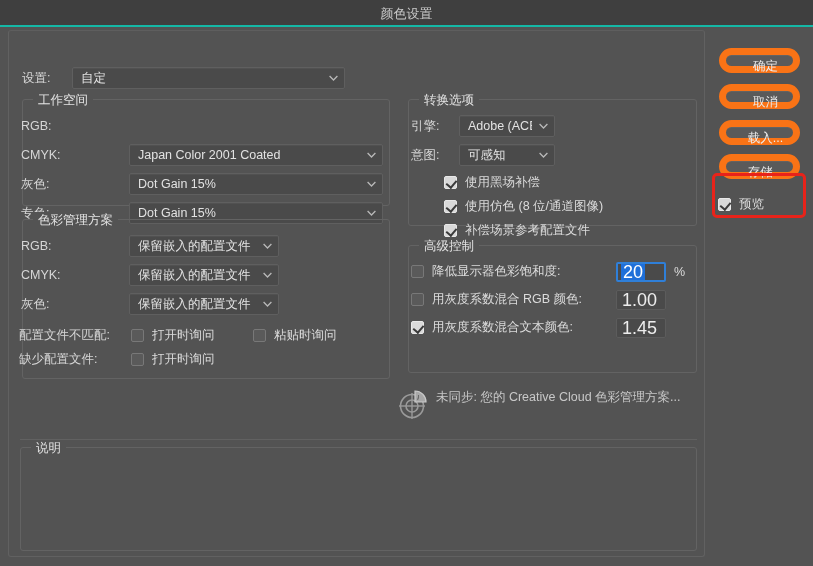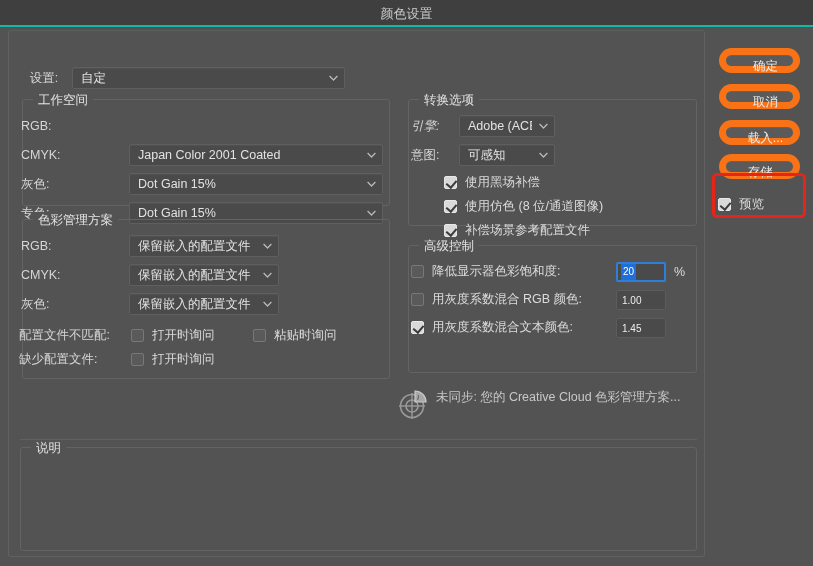--- a/index.html
+++ b/index.html
@@ -70,21 +70,21 @@
   .lbl {
     font-size: 12.5px;
     color: #d6d6d6;
     line-height: 24px;
     white-space: nowrap;
   }
   #settings-label {
     position: absolute;
     left: 0; top: 0;
     width: 44px;
-    text-align: center;
+    text-align: left;
   }
 
   
   .dd {
     position: absolute;
     height: 22px;
     background: #4a4a4a;
     border: 1px solid #5f5f5f;
     border-radius: 2px;
     box-shadow: inset 0 1px 0 rgba(255,255,255,0.045);
@@ -174,21 +174,21 @@
     position: absolute;
     height: 20px;
     background: #4a4a4a;
     border: 1px solid #5c5c5c;
     border-radius: 2px;
   }
   .numfield .numtext {
     position: absolute;
     left: 5px; top: 0;
     line-height: 19px;
-    font-size: 10px;
+    font-size: 18px;
     color: #ededed;
   }
   .numfield.focused {
     border: 2px solid #2f7fd8;
     background: #4a4a4a;
   }
   .numfield.focused .numtext {
     left: 3px;
     top: 0;
     line-height: 16px;
@@ -373,21 +373,21 @@
       <div class="flabel" style="left:-4px; top:128px; width:110px;">缺少配置文件:</div>
       <div class="cbrow" style="left:108px; top:130px;">
         <span class="cb"></span>
         <span class="cbtext">打开时询问</span>
       </div>
     </div>
 
     <div class="group" style="left:408px; top:71px; width:289px; height:127px;">
       <div class="glabel">转换选项</div>
 
-      <div class="flabel" style="left:2px; top:15px; width:44px;font-style:italic;">引擎:</div>
+      <div class="flabel" style="left:2px; top:15px; width:44px;">引擎:</div>
       <div class="dd" style="left:50px; top:15px; width:96px;">
         <div class="dd-text">Adobe (ACE)</div>
         <span class="chev">
           <svg viewBox="0 0 9 6">
               <path d="M0.6 1 L4.5 5 L8.4 1" fill="none" stroke="#b9b9b9" stroke-width="1.3"></path>
             </svg>
         </span>
       </div>
 
       <div class="flabel" style="left:2px; top:44px; width:44px;">意图:</div>

